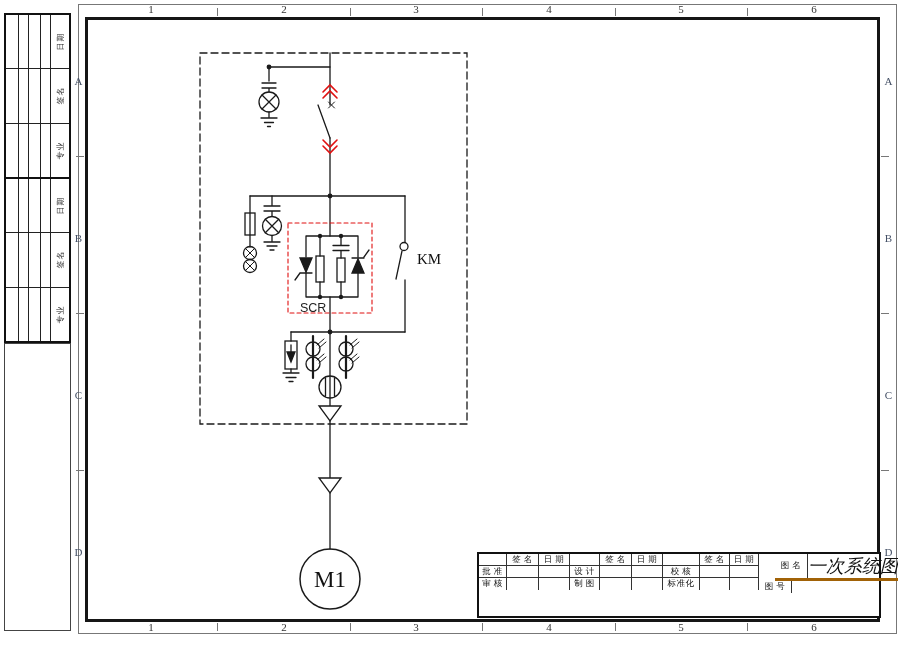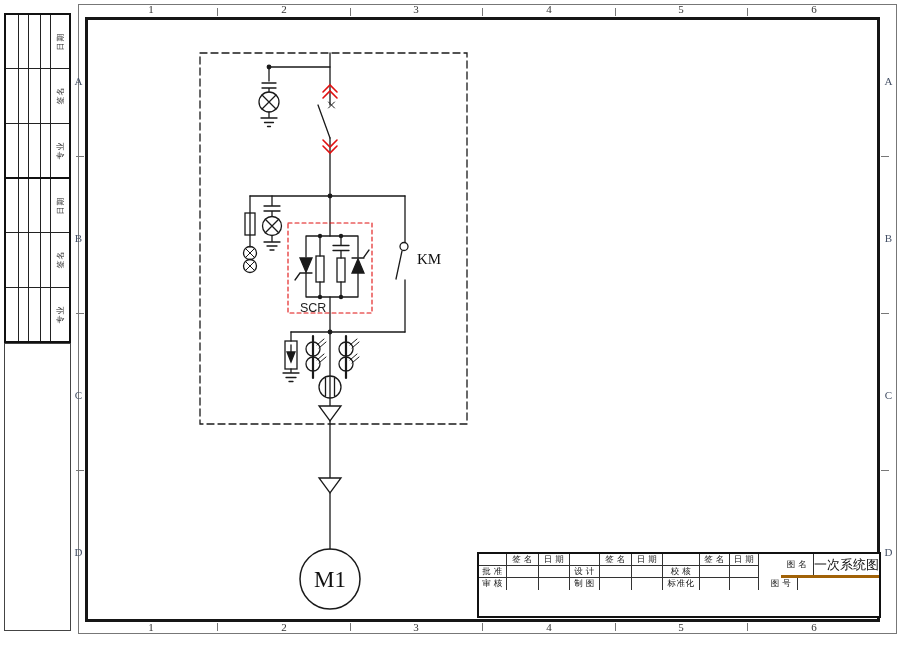--- a/index.html
+++ b/index.html
@@ -55,21 +55,21 @@
           grid-template-columns:28px 32px 31px 30px 32px 31px 37px 30px 29px;
           grid-template-rows:repeat(3,1fr);}
   .gc{border-right:1px solid #333;border-bottom:1px solid #333;box-sizing:border-box;
       font-size:8.5px;display:flex;align-items:center;justify-content:center;
       overflow:hidden;white-space:nowrap;letter-spacing:0.5px;}
   .gc.rlast{border-bottom:none;}
   .tbright{flex:1;display:flex;flex-direction:column;}
   .tbnm{flex:2;display:flex;border-bottom:3px solid #a16207;box-sizing:border-box;margin-left:16px;}
   .tbno{flex:1;display:flex;}
   .nml,.nol{width:33px;font-size:8.5px;letter-spacing:0.5px;}
-  .nmv{flex:1;font-size:13px;border-right:none;}
+  .nmv{flex:1;font-size:18px;border-right:none;font-style:italic;}
   .nov{flex:1;border-right:none;}
 
   svg.schematic{position:absolute;left:0;top:0;}
 </style>
 </head>
 <body>
 
 <div class="page">
 
   <div class="outer-border"></div>

